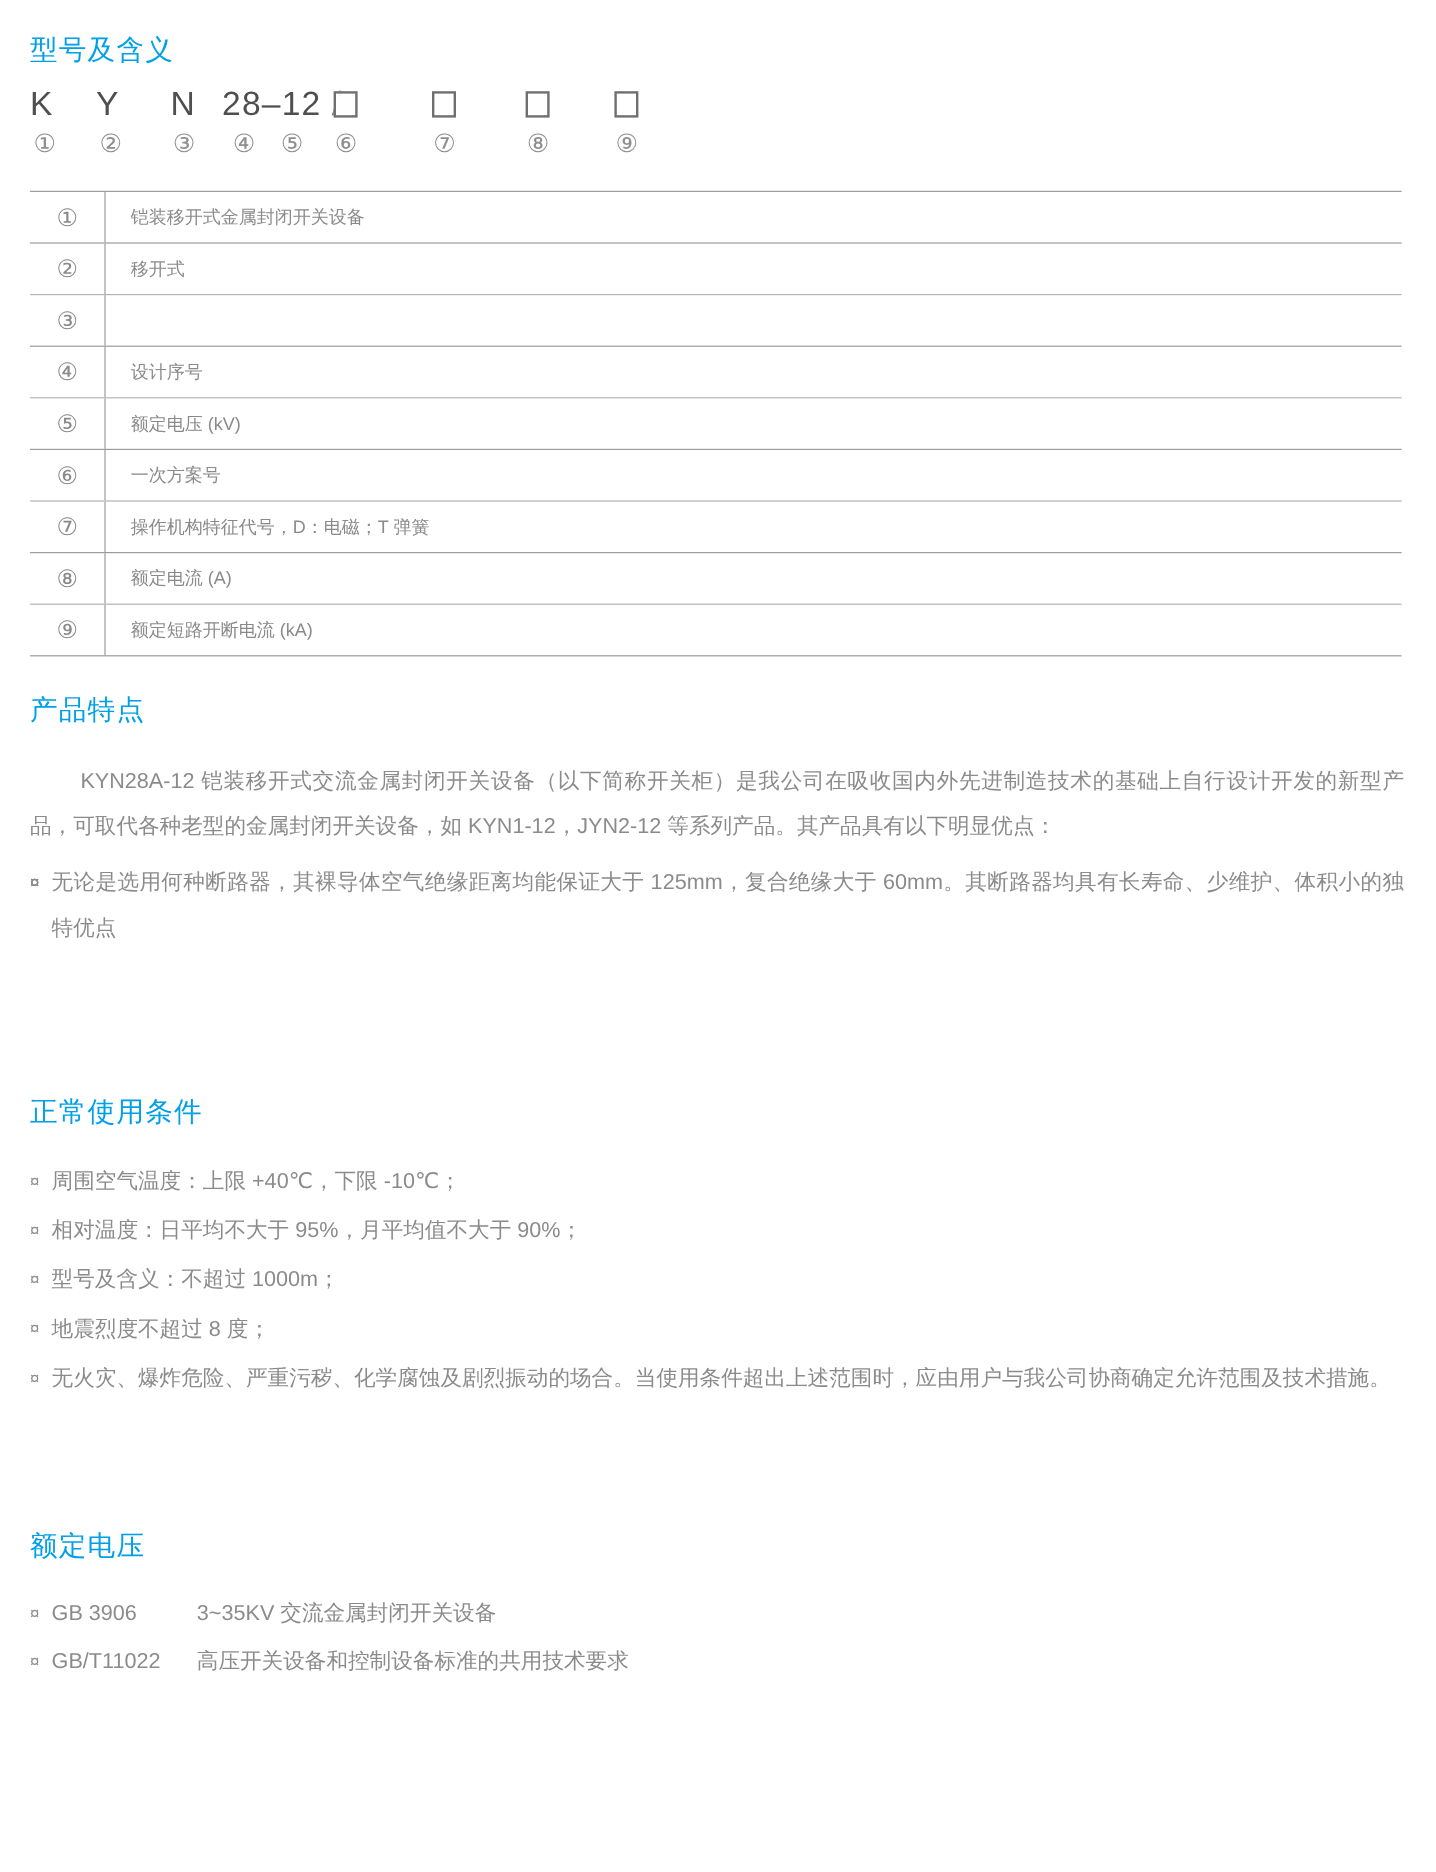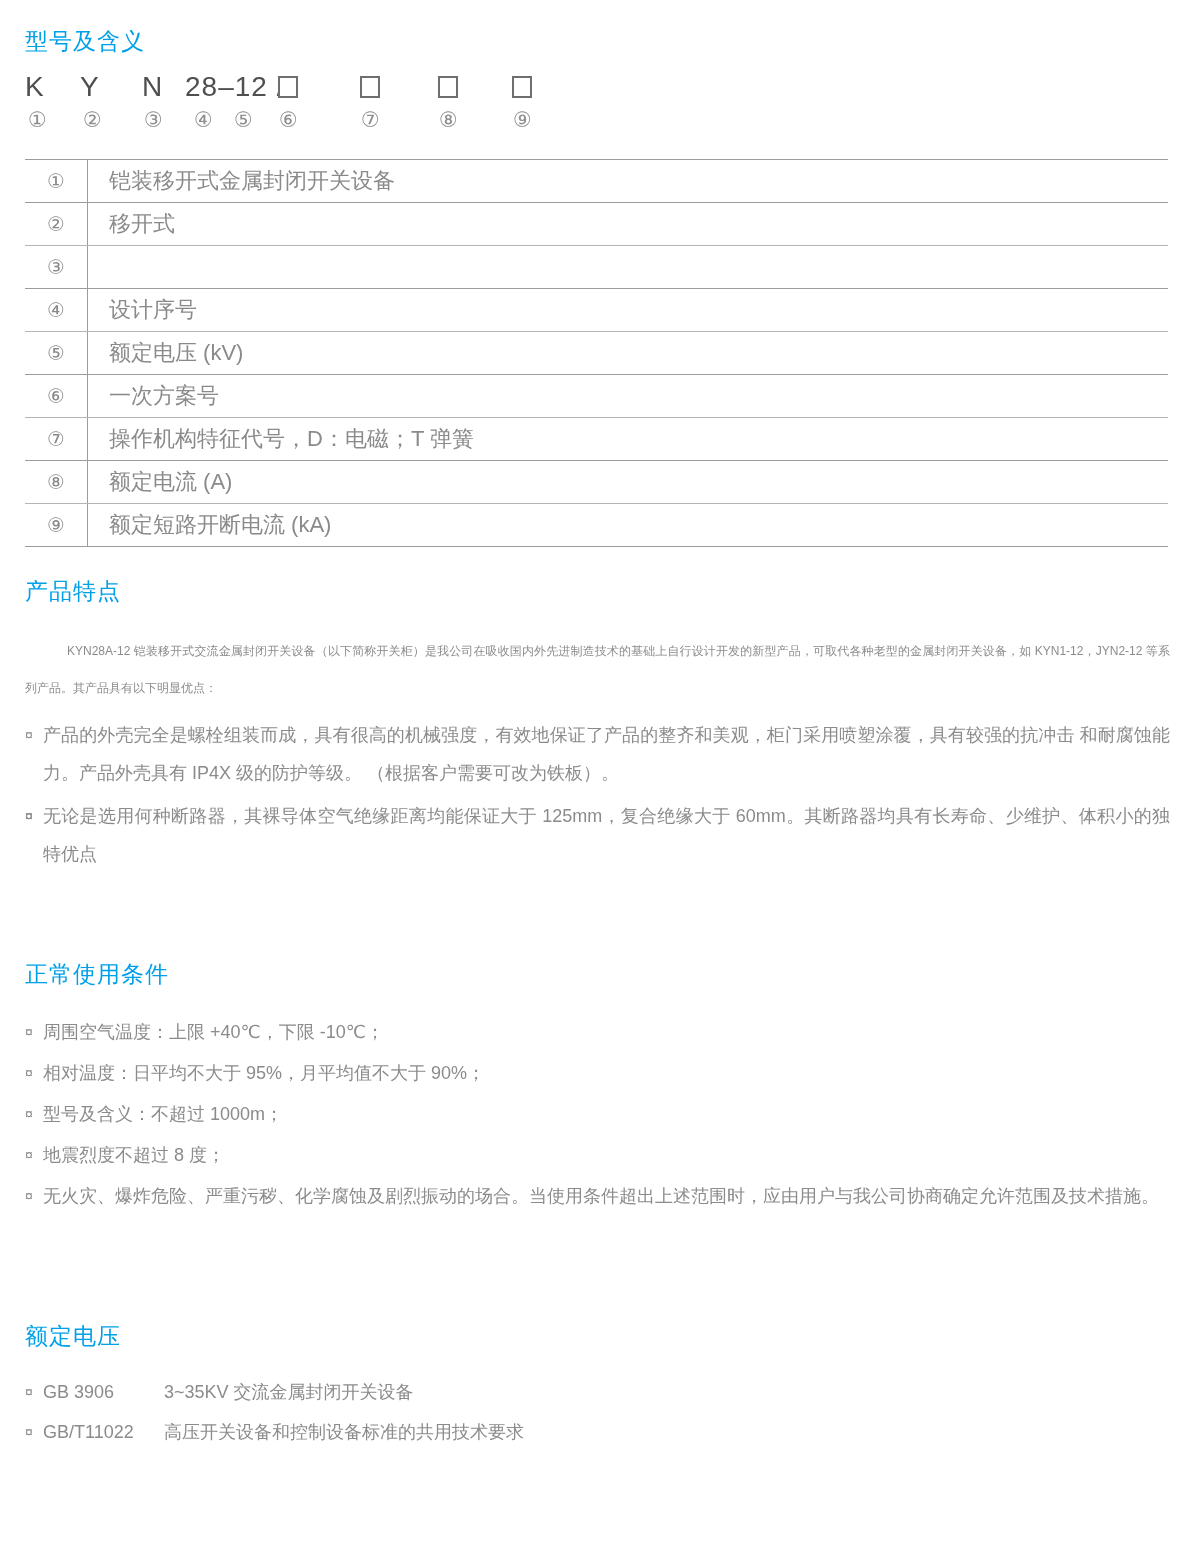--- a/index.html
+++ b/index.html
@@ -52,39 +52,39 @@
     display:flex; align-items:stretch; height:43px;
     border-bottom:1px solid #9c9c9c;
   }
   .spec-row:nth-child(even) { border-bottom-color:#b4b4b4; }
   .cell-num {
     width:63px; flex:0 0 63px; display:flex; align-items:center; justify-content:center;
     border-right:1px solid #9c9c9c; font-size:20px; color:#8a8a8a;
   }
   .cell-desc {
     display:flex; align-items:center; padding-left:21px;
-    font-size:22px; color:#8a8a8a;
+    font-size:15px; color:#8a8a8a;
   }
 
   
   .features { margin-top:29px; }
   .intro {
-    margin-top:26px; font-size:12px; line-height:37px; color:#8b8b8b;
+    margin-top:26px; font-size:18px; line-height:37px; color:#8b8b8b;
     text-indent:42px; text-align:justify;
   }
   .bullet-list { list-style:none; margin-top:9px; }
   .bullet-list li {
     position:relative; padding-left:18px; font-size:18px; line-height:38px;
     color:#8b8b8b; margin-top:5px; text-align:justify;
   }
   .bullet-mark {
     position:absolute; left:0; top:0; font-size:14px; color:#8b8b8b;
   }
 
-  .conditions { margin-top:86px; }
+  .conditions { margin-top:119px; }
   .cond-list { list-style:none; margin-top:24px; }
   .cond-list li {
     position:relative; padding-left:18px; font-size:18px; line-height:37px;
     color:#8b8b8b; margin-top:4px; text-align:justify;
   }
 
   .standards { margin-top:106px; }
   .std-list { list-style:none; margin-top:20px; }
   .std-list li {
     position:relative; padding-left:18px; font-size:18px; line-height:40px;
@@ -158,21 +158,20 @@
       <div class="cell-desc">额定短路开断电流 (kA)</div>
     </div>
   </div>
 
   <div class="features">
     <h2 class="section-heading">产品特点</h2>
     <p class="intro">KYN28A-12 铠装移开式交流金属封闭开关设备（以下简称开关柜）是我公司在吸收国内外先进制造技术的基础上自行设计开发的新型产品，可取代各种老型的金属封闭开关设备，如 KYN1-12，JYN2-12 等系列产品。其产品具有以下明显优点：</p>
     <ul class="bullet-list">
       <li>
         <span class="bullet-mark">¤</span>
-        <span>产品的外壳完全是螺栓组装而成，具有很高的机械强度，有效地保证了产品的整齐和美观，柜门采用喷塑涂覆，具有较强的抗冲击 和耐腐蚀能力。产品外壳具有 IP4X 级的防护等级。 （根据客户需要可改为铁板）。</span>
       </li>
       <li>
         <span class="bullet-mark">¤</span>
       </li>
       <li>
         <span class="bullet-mark">¤</span>
         <span>无论是选用何种断路器，其裸导体空气绝缘距离均能保证大于 125mm，复合绝缘大于 60mm。其断路器均具有长寿命、少维护、体积小的独特优点</span>
       </li>
     </ul>
   </div>

